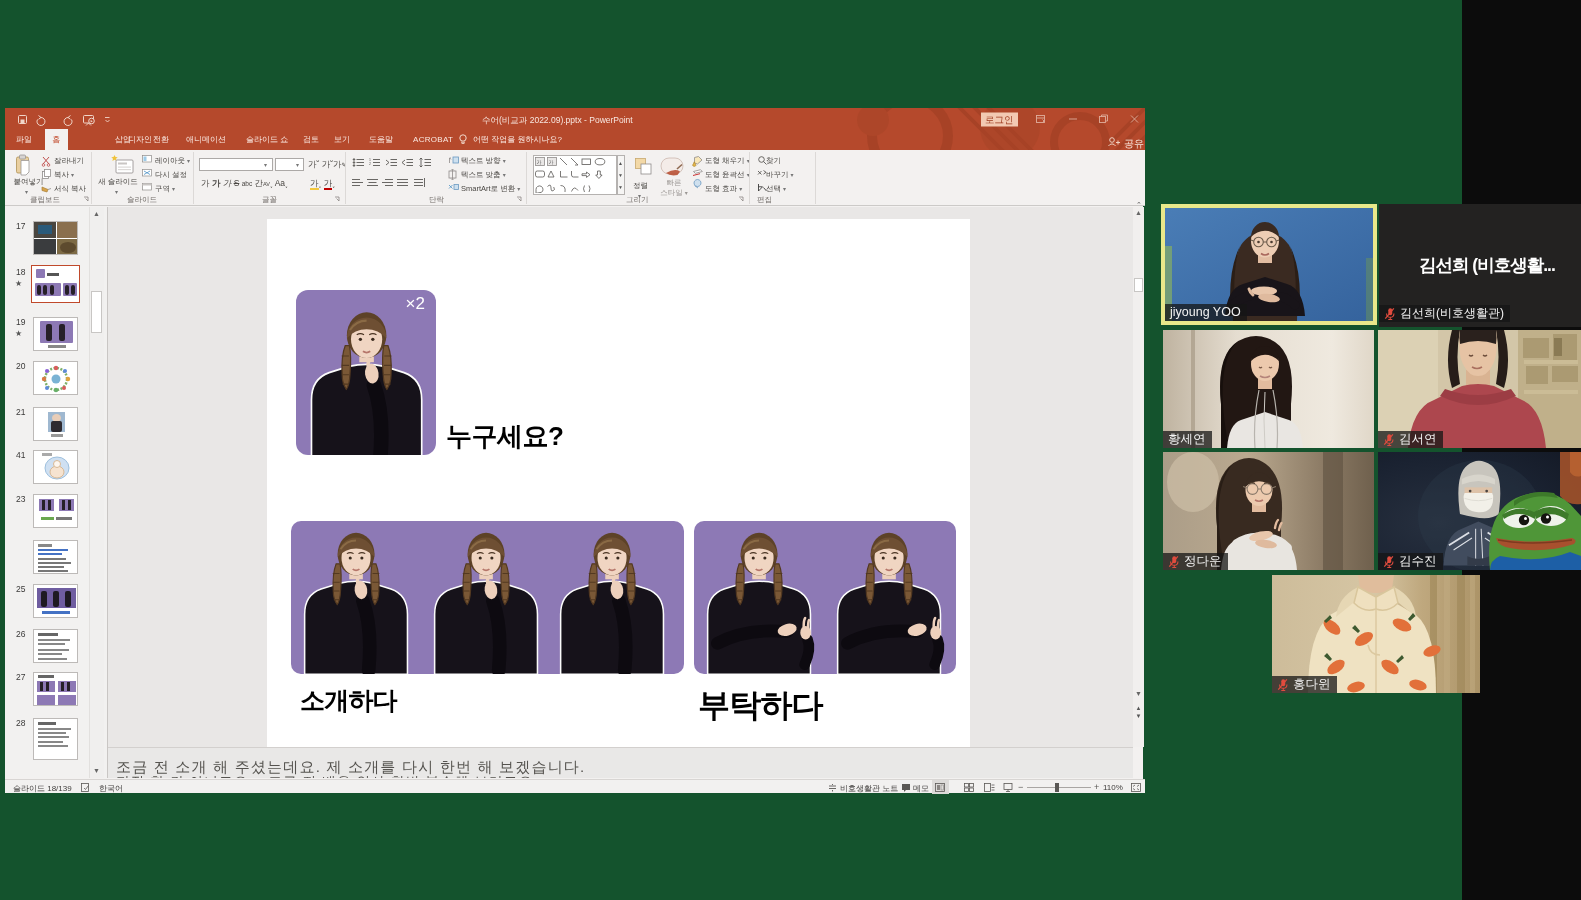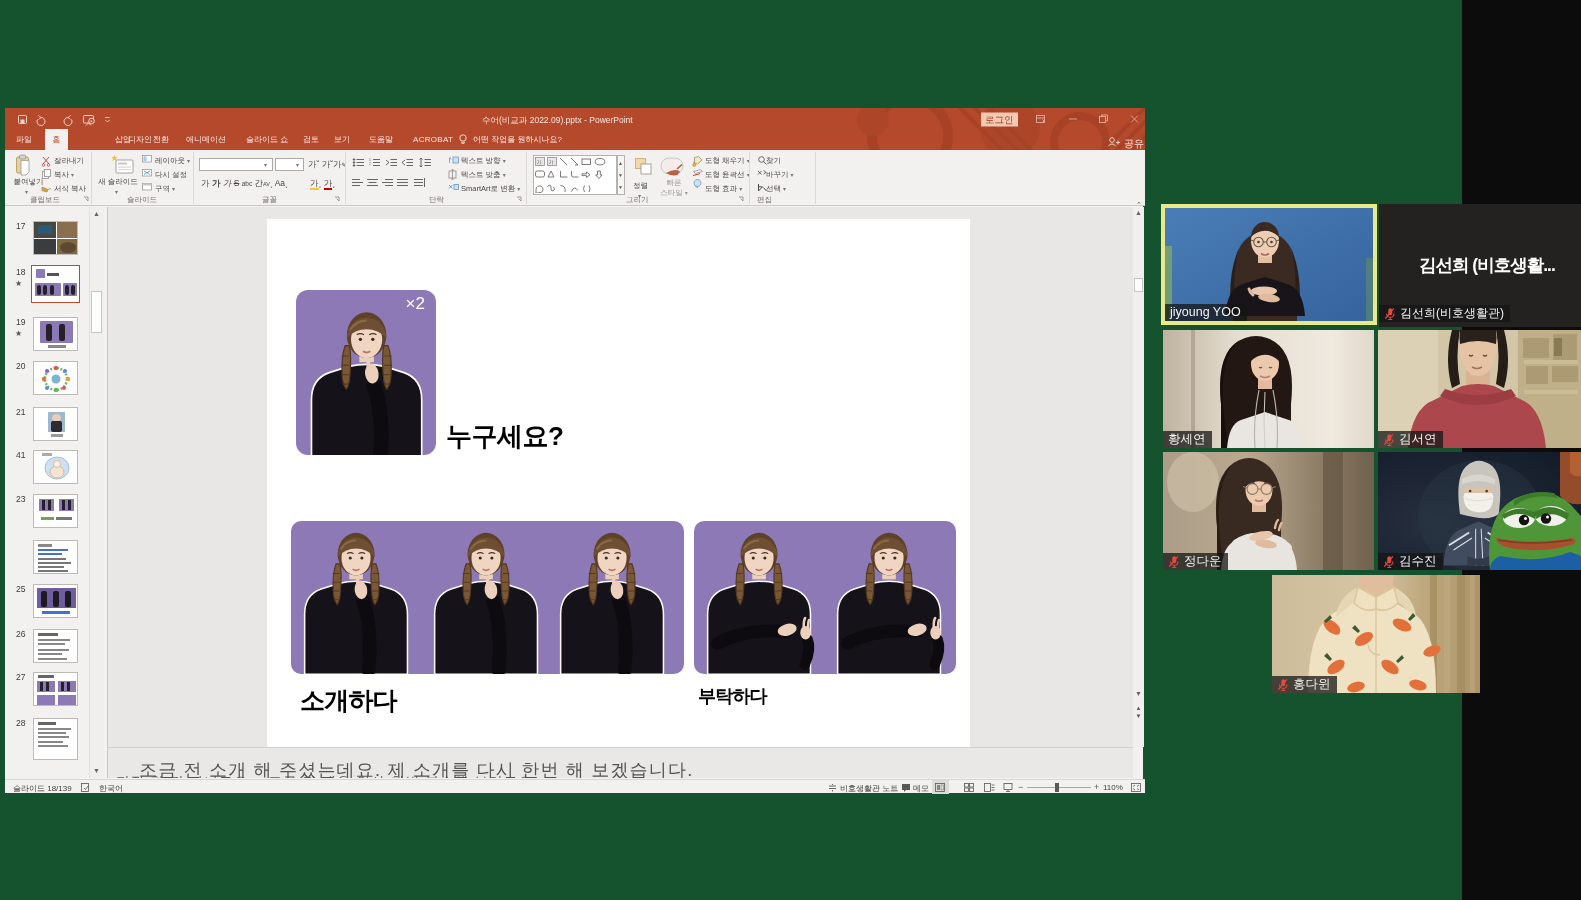--- a/index.html
+++ b/index.html
@@ -513,32 +513,32 @@
             <use href="#wmA" transform="translate(258,4) scale(0.97)"></use>
           </svg>
         </div>
         <div class="abs" style="left:427px;top:302px;width:262px;height:153px;background:#8d79b5;border-radius:10px;overflow:hidden;">
           <svg width="262" height="153" style="position:absolute;left:0;top:0;">
             <use href="#wmB" transform="translate(2,4) scale(0.97)"></use>
             <use href="#wmB" transform="translate(132,4) scale(0.97)"></use>
           </svg>
         </div>
         <div class="abs" style="left:33px;top:465px;font-size:25px;font-weight:bold;color:#000;letter-spacing:-0.8px;">소개하다</div>
-        <div class="abs" style="left:431px;top:465px;font-size:18px;font-weight:bold;color:#000;letter-spacing:-0.8px;">부탁하다</div>
+        <div class="abs" style="left:431px;top:465px;font-size:32px;font-weight:bold;color:#000;letter-spacing:-0.8px;">부탁하다</div>
       </div>
     </div>
     <div id="vsb">
       <div class="abs" style="left:0;top:2px;width:11px;text-align:center;font-size:7px;color:#666;">▲</div>
       <div class="abs" style="left:0.5px;top:71px;width:9px;height:14px;background:#fff;border:1px solid #c8c6c4;"></div>
       <div class="abs" style="left:0;top:483px;width:11px;text-align:center;font-size:7px;color:#666;">▼</div>
       <div class="abs" style="left:0;top:497px;width:11px;text-align:center;font-size:6px;color:#555;line-height:8px;">▲<br>▼</div>
     </div>
     <div class="abs" style="left:1127px;top:93px;width:14px;height:10px;font-size:7px;color:#555;text-align:center;">⌃</div>
     <div id="notes">
-      <div class="abs" style="left:8px;top:10px;font-size:18px;letter-spacing:1.2px;color:#55534f;margin-left:23px;">조금 전 소개 해 주셨는데요. 제 소개를 다시 한번 해 보겠습니다.</div>
+      <div class="abs" style="left:8px;top:10px;font-size:15px;letter-spacing:1.2px;color:#55534f;">조금 전 소개 해 주셨는데요. 제 소개를 다시 한번 해 보겠습니다.</div>
       <div class="abs" style="left:8px;top:25px;font-size:13.5px;letter-spacing:1.2px;color:#55534f;">저잘 한 건 아니고요... 조금 전 배운 인사 한번 복습해 보려고요.</div>
     </div>
     <div id="statusbar">
       <div class="abs" style="left:8px;top:3px;font-size:8px;color:#3f3d3b;">슬라이드 18/139</div>
       <svg class="abs" style="left:76px;top:2.5px" width="10" height="9">
           <rect x="0.5" y="0.5" width="7" height="8" fill="none" stroke="#5a5855" stroke-width=".8"></rect>
           <path d="M3 5 l1.5 1.5 3-4" stroke="#5a5855" stroke-width=".8" fill="none"></path>
         </svg>
       <div class="abs" style="left:94px;top:3px;font-size:8px;color:#3f3d3b;">한국어</div>
       <svg class="abs" style="left:823px;top:3px" width="9" height="9">

